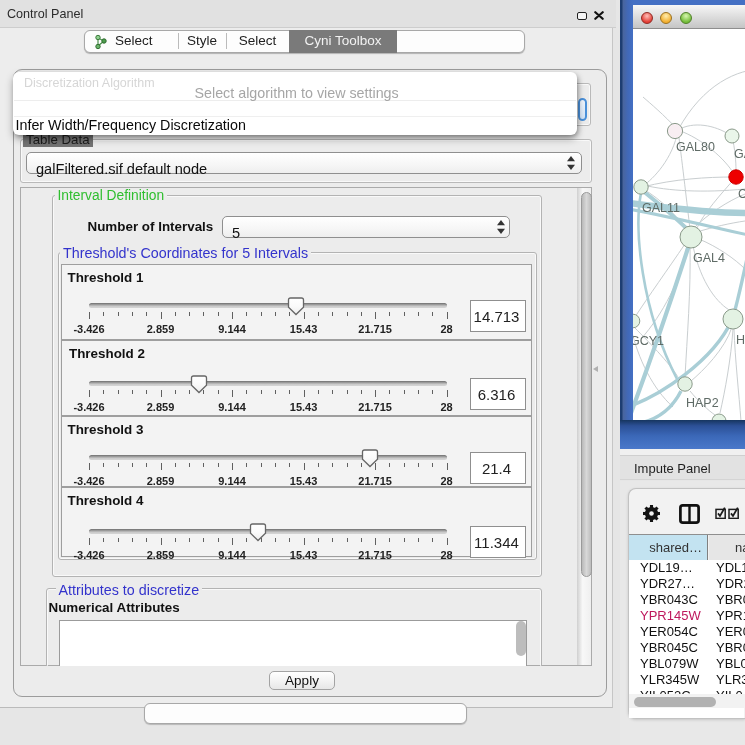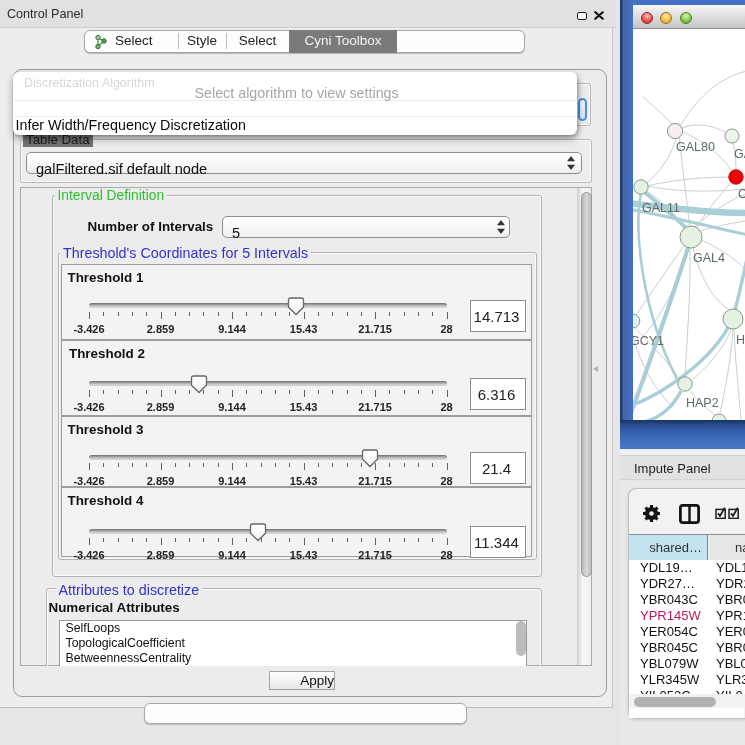--- a/index.html
+++ b/index.html
@@ -233,24 +233,23 @@
 <div class="tlab" style="left:411.6px;top:549.0px">28</div>
 <svg class="thumb" style="left:249px;top:523.0px" width="18" height="19" viewBox="0 0 18 19">
       <path d="M3.5 1 h11 q2 0 2 2 v7.2 L9 17.5 L1.5 10.2 V3 q0-2 2-2 Z" fill="url(#thg)" stroke="#666" stroke-width="1.3"></path>
     </svg>
 <div class="vbox" style="left:470px;top:526.0px">11.344</div>
 <div class="abs" style="left:20px;top:560px;width:571px;height:106px;overflow:hidden">
 <div class="gbox" style="left:26px;top:28px;width:496px;height:120px;border-color:#b3b3b3"></div>
 <div class="gtitle" style="left:35.5px;top:21.5px;color:#3333cc">Attributes to discretize</div>
 <div class="btxt" style="left:28.5px;top:39.5px">Numerical Attributes</div>
 <div class="abs" style="left:39px;top:60px;width:468px;height:60px;background:#fff;border:1px solid #9b9b9b"></div>
-<div class="abs" style="left:45.5px;top:61px;font-size:12.3px;color:#111;line-height:15.2px">SelfLoops<br>TopologicalCoefficient<br>BetweennessCentrality</div>
 <div class="abs" style="left:496px;top:61px;width:10px;height:35px;background:#bdbdbd;border-radius:5px"></div>
 </div>
-<div class="abs" style="left:269px;top:671px;width:66px;height:19px;background:linear-gradient(#ffffff,#f1f1f1 60%,#e7e7e7);border:1px solid #a3a3a3;border-radius:0;font-size:13.5px;color:#111;text-align:right;line-height:18px">Apply</div>
+<div class="abs" style="left:269px;top:671px;width:66px;height:19px;background:linear-gradient(#ffffff,#f1f1f1 60%,#e7e7e7);border:1px solid #a3a3a3;border-radius:5px;font-size:13.5px;color:#111;text-align:center;line-height:18px">Apply</div>
 <div class="abs" style="left:143.5px;top:702.5px;width:323px;height:21px;background:#fdfdfd;border:1px solid #a8a8a8;border-radius:6px;box-shadow:0 1px 1px rgba(0,0,0,0.2)"></div>
 <svg class="abs" style="left:592px;top:365px" width="7" height="8" viewBox="0 0 7 8">
       <path d="M6 1 L1 4 L6 7 Z" fill="#b0b0b0"></path>
     </svg>
 <div class="abs" style="left:620px;top:0;width:125px;height:449px;background:linear-gradient(90deg,#1d3e72 0,#1d3e72 2px,#49659c 3px,#4169b8 8px,#4470c4 13px)"></div>
 <div class="abs" style="left:633px;top:5px;width:112px;height:24px;background:linear-gradient(#f7f7f7,#e0e0e0 45%,#c5c5c5);border-bottom:1px solid #8e8e8e"></div>
 <div class="abs" style="left:641px;top:12px;width:12px;height:12px;border-radius:6px;background:radial-gradient(circle at 50% 30%, #ffc0ba, #e33d34 70%);border:1px solid #8f2a24"></div>
 <div class="abs" style="left:660px;top:12px;width:12px;height:12px;border-radius:6px;background:radial-gradient(circle at 50% 30%, #ffeeb0, #f2ae2e 70%);border:1px solid #9a7120"></div>
 <div class="abs" style="left:680px;top:12px;width:12px;height:12px;border-radius:6px;background:radial-gradient(circle at 50% 30%, #d8f7b0, #72bc38 70%);border:1px solid #4f7f28"></div>
 <div class="abs" style="left:633px;top:29px;width:112px;height:392px;background:#ffffff;overflow:hidden">

